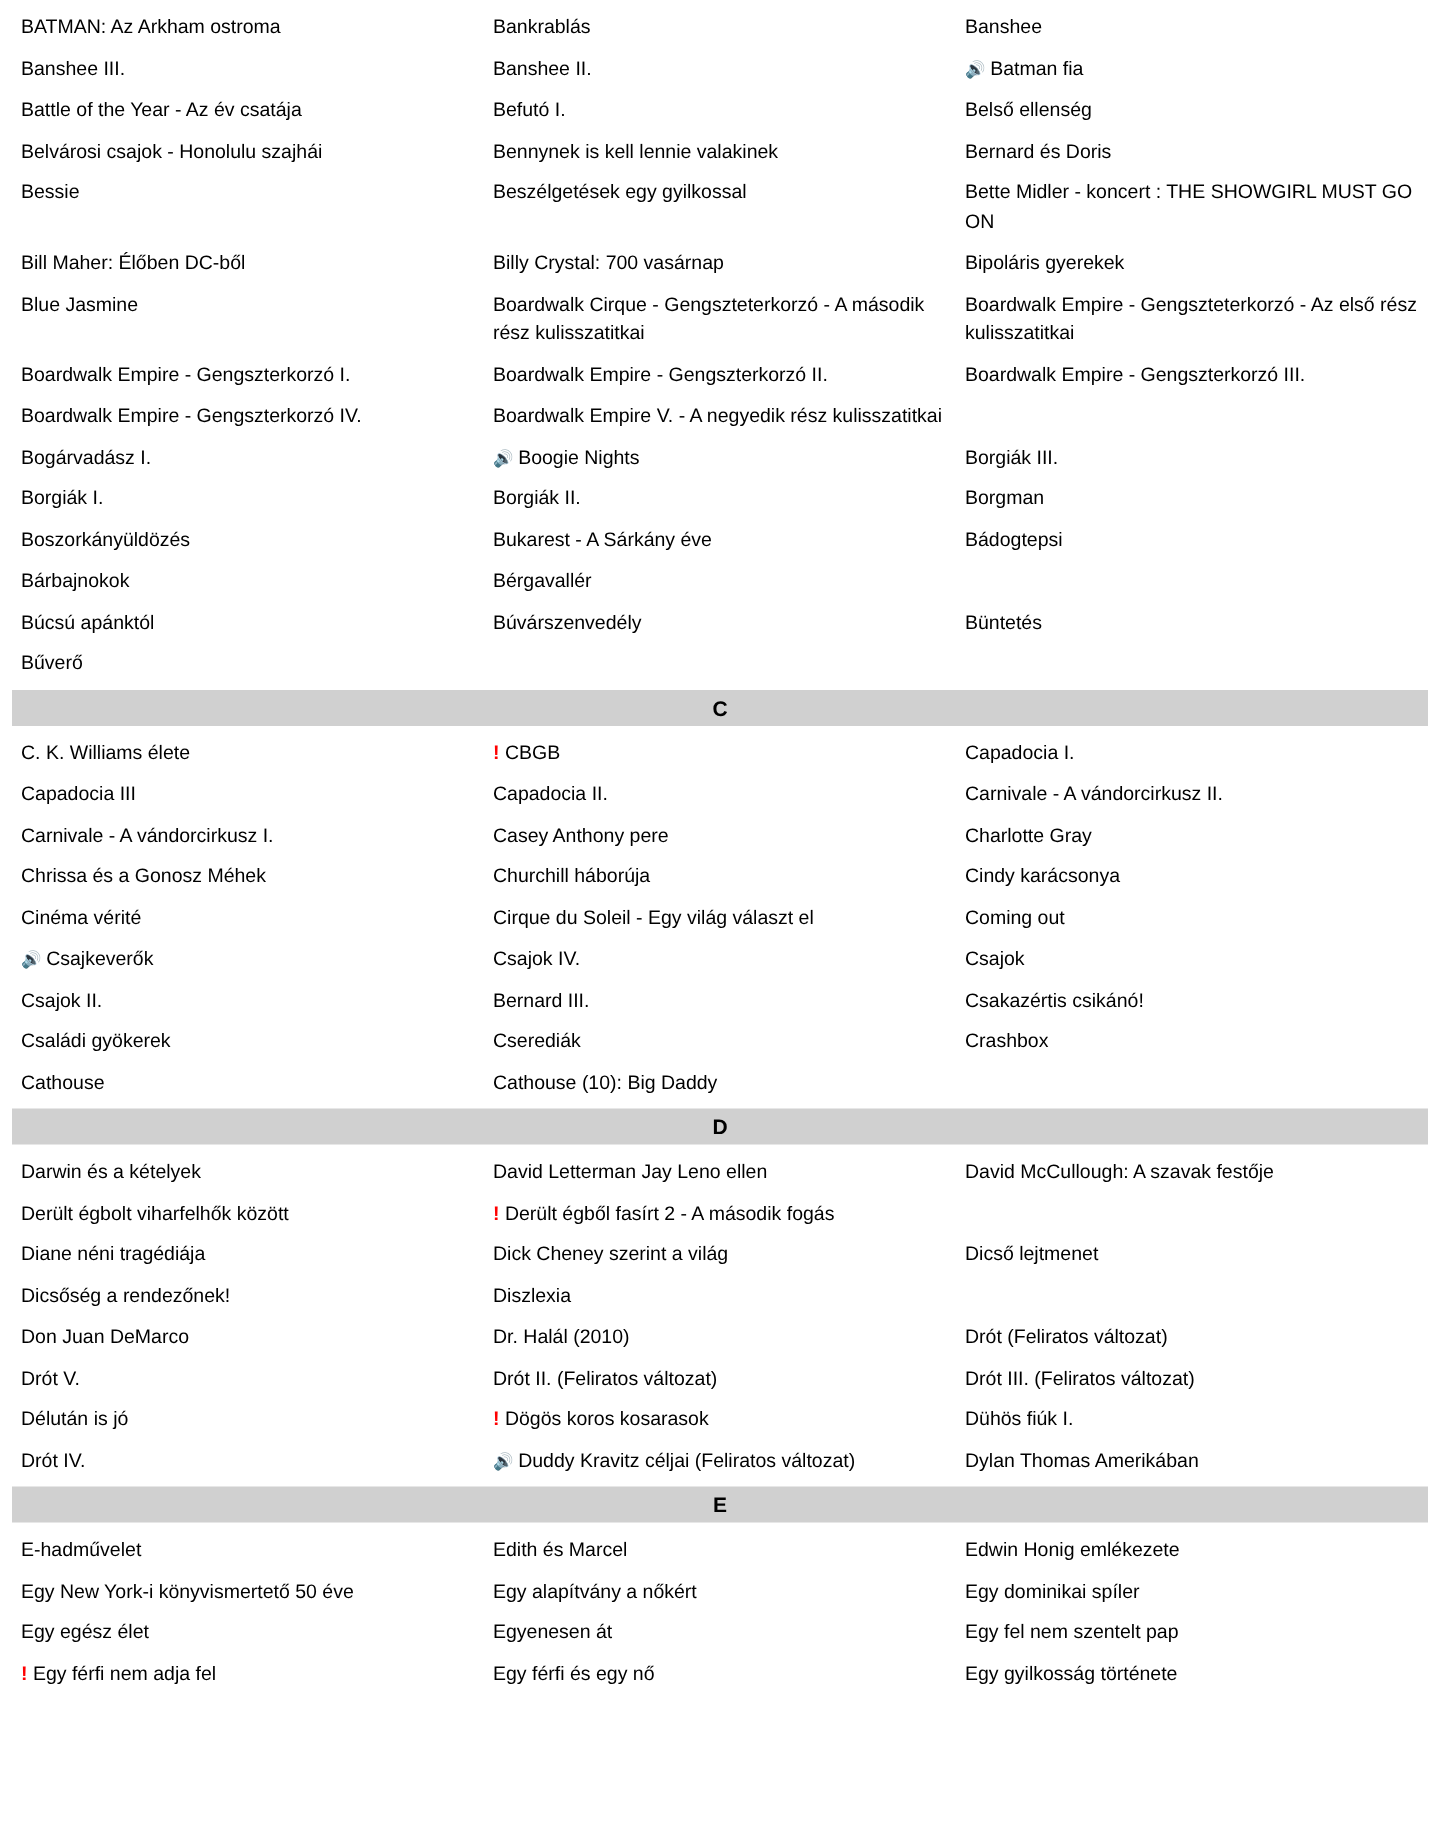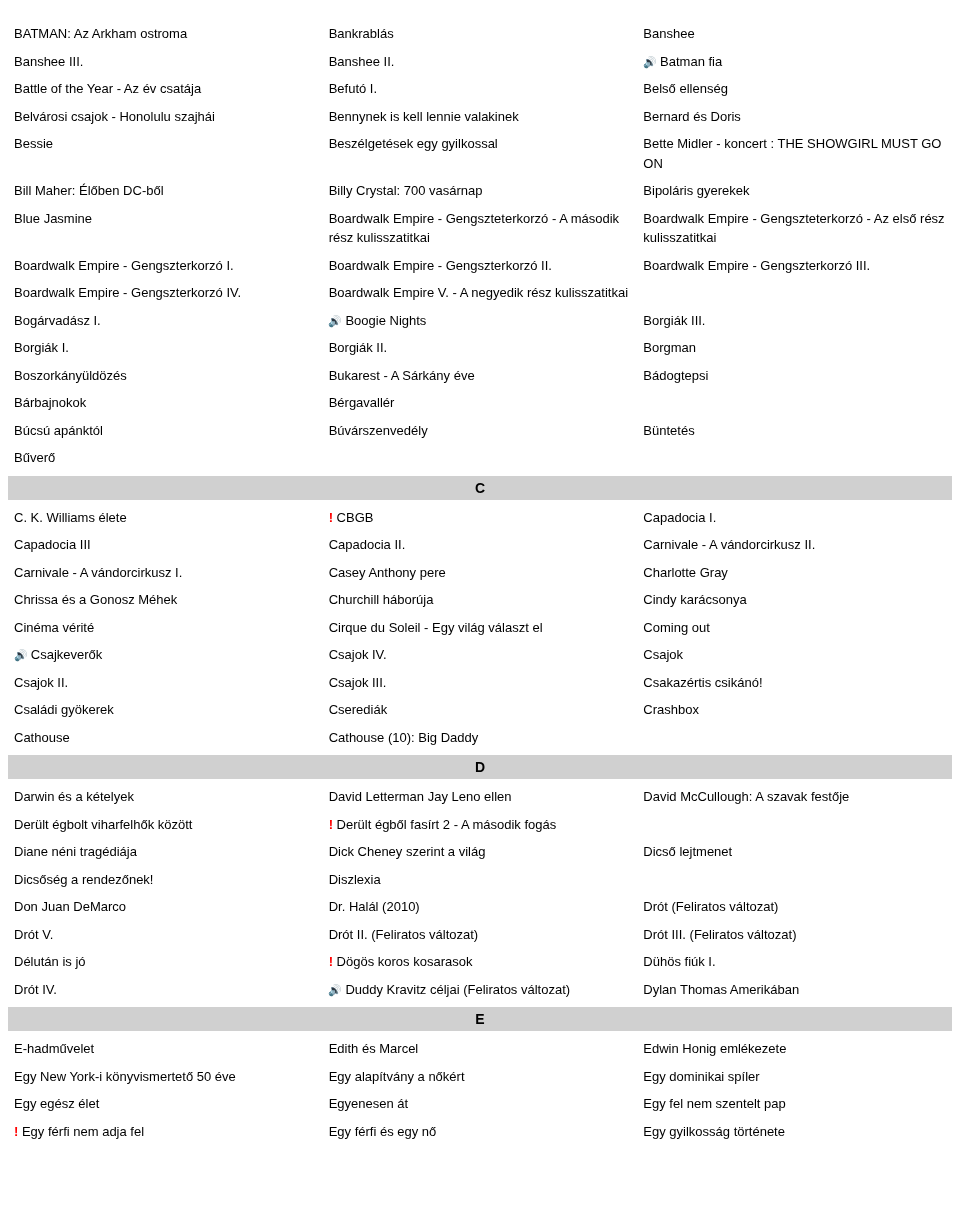--- a/index.html
+++ b/index.html
@@ -4,21 +4,21 @@
   <style>
     * { margin: 0; padding: 0; box-sizing: border-box; }
     body {
       font-family: Arial, sans-serif;
       font-size: 13px;
       background: #fff;
       color: #000;
       width: 960px;
     }
     .content {
-      padding: 20px 8px;
+      padding: 4px 8px;
     }
     .row {
       display: grid;
       grid-template-columns: 1fr 1fr 1fr;
       gap: 0;
     }
     .cell {
       padding: 4px 6px;
       vertical-align: top;
       line-height: 1.5;
@@ -63,21 +63,21 @@
         <div class="cell">Beszélgetések egy gyilkossal</div>
         <div class="cell">Bette Midler - koncert : THE SHOWGIRL MUST GO ON</div>
       </div>
       <div class="row">
         <div class="cell">Bill Maher: Élőben DC-ből</div>
         <div class="cell">Billy Crystal: 700 vasárnap</div>
         <div class="cell">Bipoláris gyerekek</div>
       </div>
       <div class="row">
         <div class="cell">Blue Jasmine</div>
-        <div class="cell">Boardwalk Empire - Gengszteterkorzó - A második rész kulisszatitkai</div>
+        <div class="cell">Boardwalk Cirque - Gengszteterkorzó - A második rész kulisszatitkai</div>
         <div class="cell">Boardwalk Empire - Gengszteterkorzó - Az első rész kulisszatitkai</div>
       </div>
       <div class="row">
         <div class="cell">Boardwalk Empire - Gengszterkorzó I.</div>
         <div class="cell">Boardwalk Empire - Gengszterkorzó II.</div>
         <div class="cell">Boardwalk Empire - Gengszterkorzó III.</div>
       </div>
       <div class="row">
         <div class="cell">Boardwalk Empire - Gengszterkorzó IV.</div>
         <div class="cell">Boardwalk Empire V. - A negyedik rész kulisszatitkai</div>
@@ -139,21 +139,21 @@
         <div class="cell">Cirque du Soleil - Egy világ választ el</div>
         <div class="cell">Coming out</div>
       </div>
       <div class="row">
         <div class="cell"><span style="font-size: 11px;">🔊 </span>Csajkeverők</div>
         <div class="cell">Csajok IV.</div>
         <div class="cell">Csajok</div>
       </div>
       <div class="row">
         <div class="cell">Csajok II.</div>
-        <div class="cell">Csajok III.</div>
+        <div class="cell">Bernard III.</div>
         <div class="cell">Csakazértis csikánó!</div>
       </div>
       <div class="row">
         <div class="cell">Családi gyökerek</div>
         <div class="cell">Cserediák</div>
         <div class="cell">Crashbox</div>
       </div>
       <div class="row">
         <div class="cell">Cathouse</div>
         <div class="cell">Cathouse (10): Big Daddy</div>

